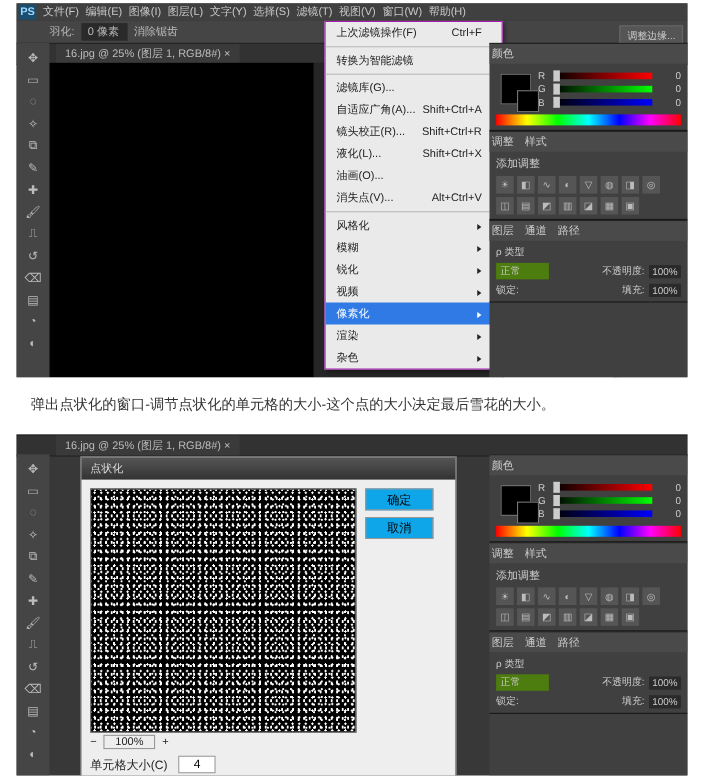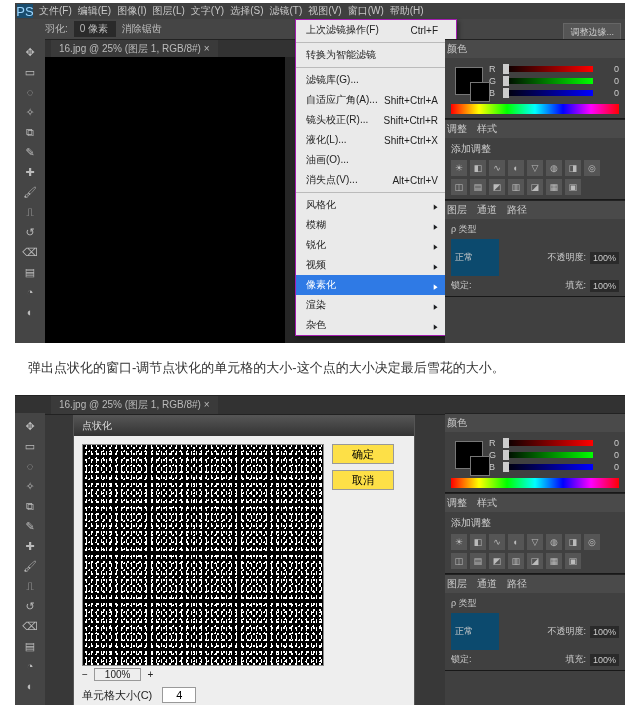--- a/index.html
+++ b/index.html
@@ -31,23 +31,23 @@
     background: #404040;
     color: #c8c8c8;
     font-size: 10px;
     gap: 6px;
     padding-left: 2px;
   }
   .menubar .ps-logo {
     width: 16px; height: 14px;
     background: #1a4d6e;
     color: #9cd6ff;
-    font-size: 13px;
+    font-size: 10px;
     display: flex; align-items: center; justify-content: center;
-    font-weight: normal;
+    font-weight: bold;
   }
   .menubar span { white-space: nowrap; }
   .optbar {
     display: flex;
     align-items: center;
     height: 20px;
     background: #454545;
     color: #bbb;
     font-size: 10px;
     padding-left: 30px;
@@ -209,21 +209,21 @@
     background: #555;
     display: flex; align-items: center; justify-content: center;
     color: #bbb;
     font-size: 9px;
   }
   .layerpan .row1 {
     display: flex; align-items: center; gap: 4px;
     font-size: 9px; color: #ccc;
   }
   .layerpan .sel {
-    background: #0c4a6e; padding: 12px 4px; min-width: 40px;
+    background: #4d7c0f; padding: 1px 4px; min-width: 40px;
   }
   .layerpan .pct {
     background: #2a2a2a; padding: 1px 3px;
   }
   
   .dialog {
     position: absolute;
     left: 58px; top: 20px;
     width: 340px;
     background: #eee;
@@ -255,21 +255,21 @@
       radial-gradient(#fff 1px, transparent 1px) 0 0 /6px 6px,
       radial-gradient(#fff 1px, transparent 1px) 3px 3px /7px 7px,
       radial-gradient(#fff 1px, transparent 1px) 1px 4px /5px 8px,
       #000;
     filter: contrast(1.2);
   }
   .btns { display: flex; flex-direction: column; gap: 6px; }
   .btns button {
     width: 62px; height: 20px;
     font-size: 11px;
-    background: #fde047;
+    background: #0ea5e9;
     border: 1px solid #999;
   }
   .zoombar {
     display: flex; align-items: center; gap: 6px;
     margin-top: 2px;
     font-size: 10px;
   }
   .zoombar .pct {
     border: 1px solid #999; padding: 0 10px;
   }

